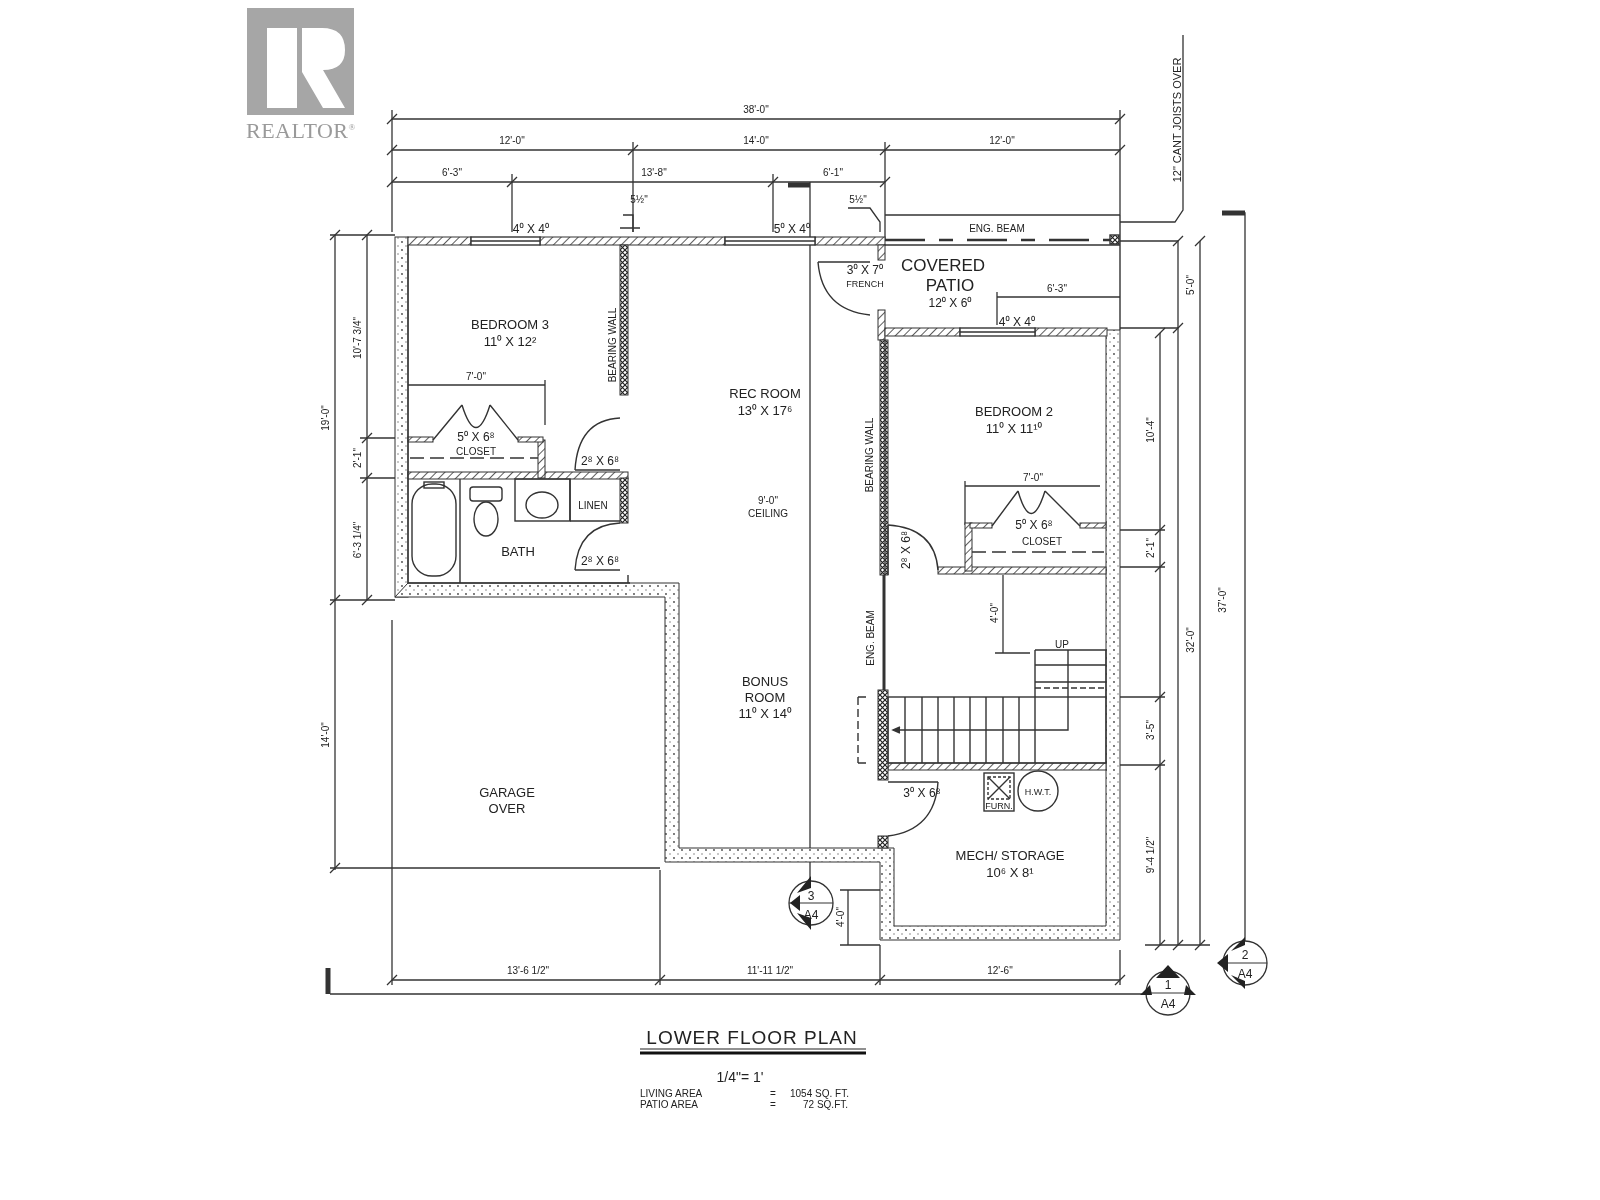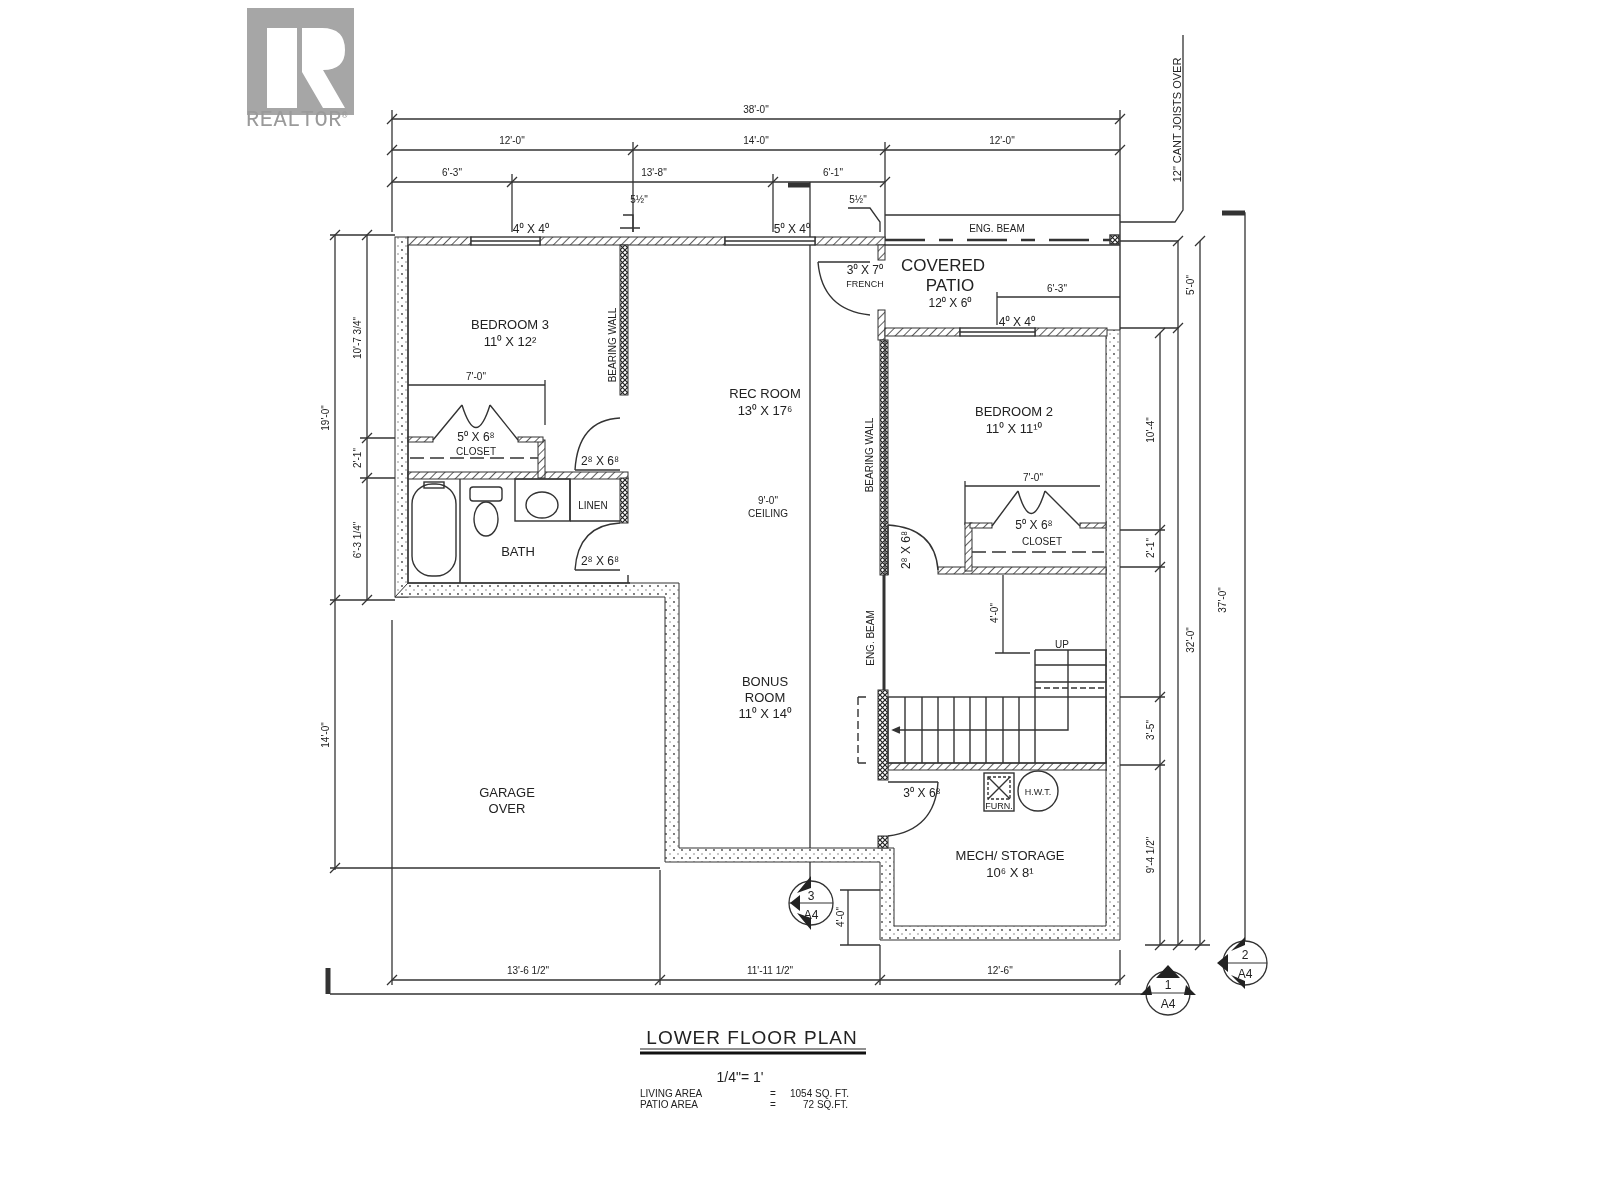--- a/index.html
+++ b/index.html
@@ -1,20 +1,20 @@
 <!DOCTYPE html>
 <html><head>
 <meta charset="utf-8">
 <style>
   html, body { margin:0; padding:0; background:#ffffff; }
   body { width:1600px; height:1200px; position:relative; overflow:hidden; font-family:"Liberation Sans", sans-serif; color:#222; }
   #plan { position:absolute; left:0; top:0; }
   svg text { font-family:"Liberation Sans", sans-serif; fill:#222; }
   .logo { position:absolute; left:247px; top:8px; width:107px; height:107px; background:#a6a6a6; }
-  .logo-word { position:absolute; left:246px; top:108px; font-size:22px; letter-spacing:0.5px; color:#9a9a9a; font-family:Liberation Mono, monospace; }
+  .logo-word { position:absolute; left:246px; top:118px; font-size:22px; letter-spacing:0.5px; color:#9a9a9a; font-family:Liberation Serif, serif; }
   .logo-word sup { font-size:9px; }
 </style>
 </head>
 <body>
 
 <div class="logo">
   <svg width="107" height="107" viewBox="0 0 107 107">
     <rect x="20" y="20" width="30" height="80" fill="#fff"></rect>
     <path d="M55 20 H75 Q98 20 98 42 Q98 62 76 62 L98 100 H76 L55 64 Z" fill="#fff"></path>
   </svg>

